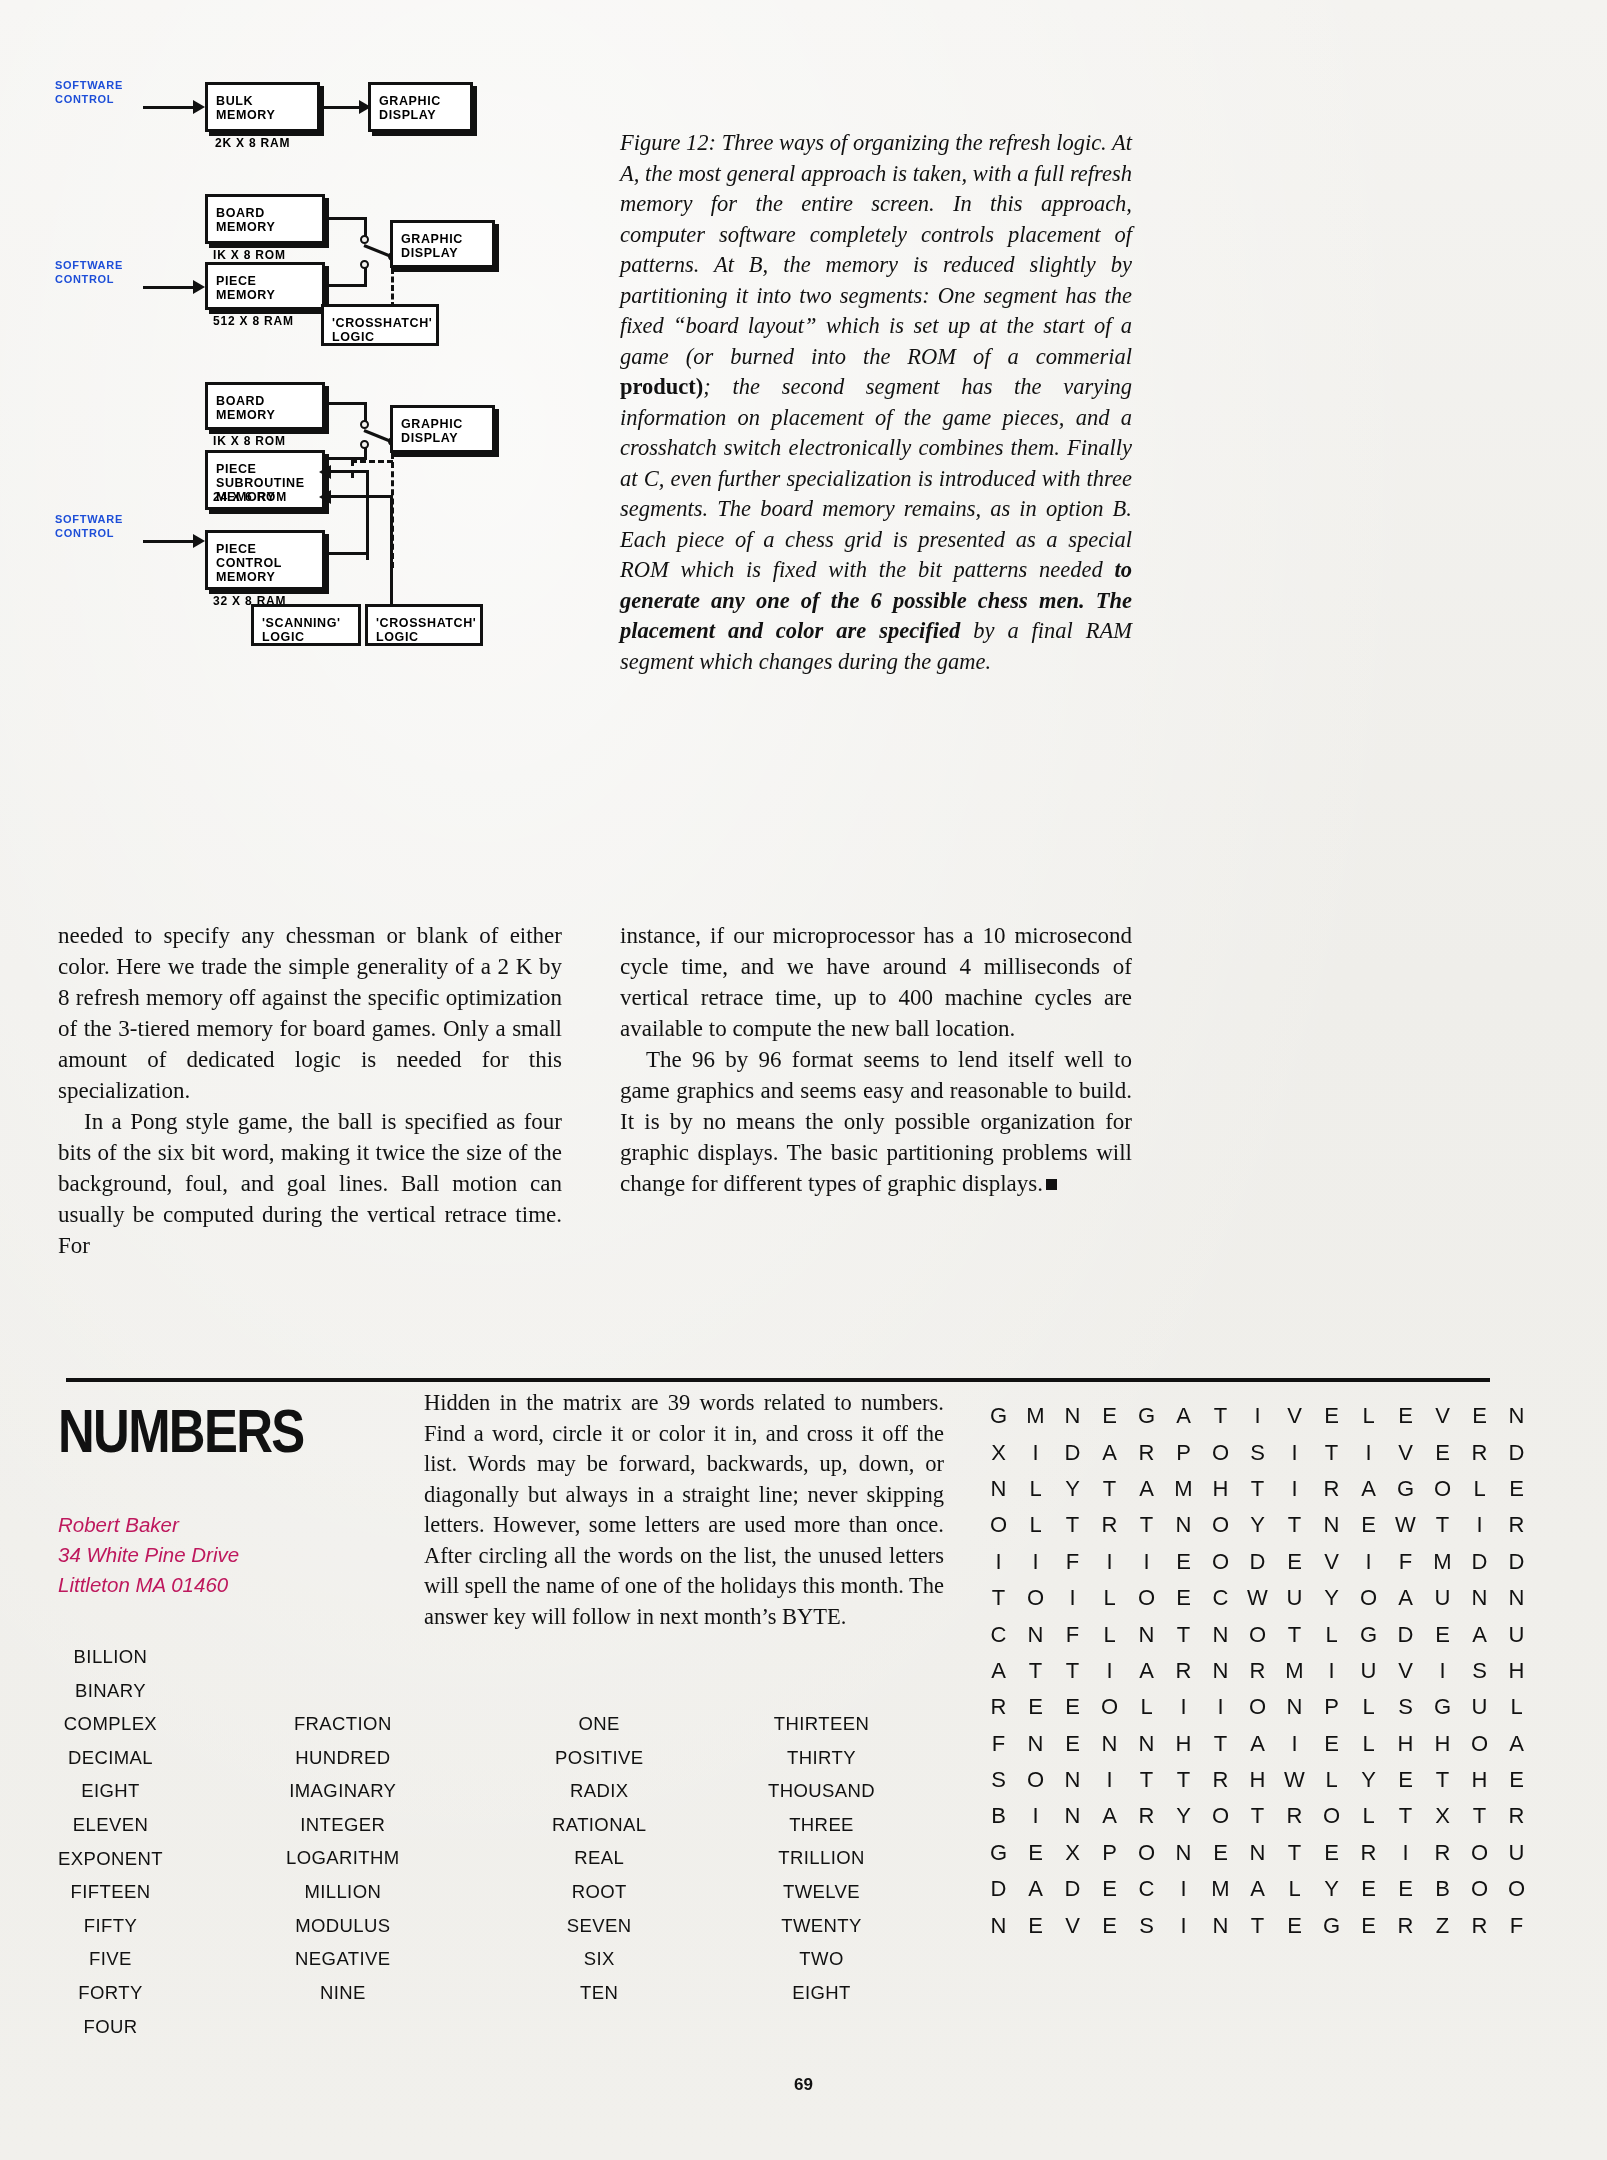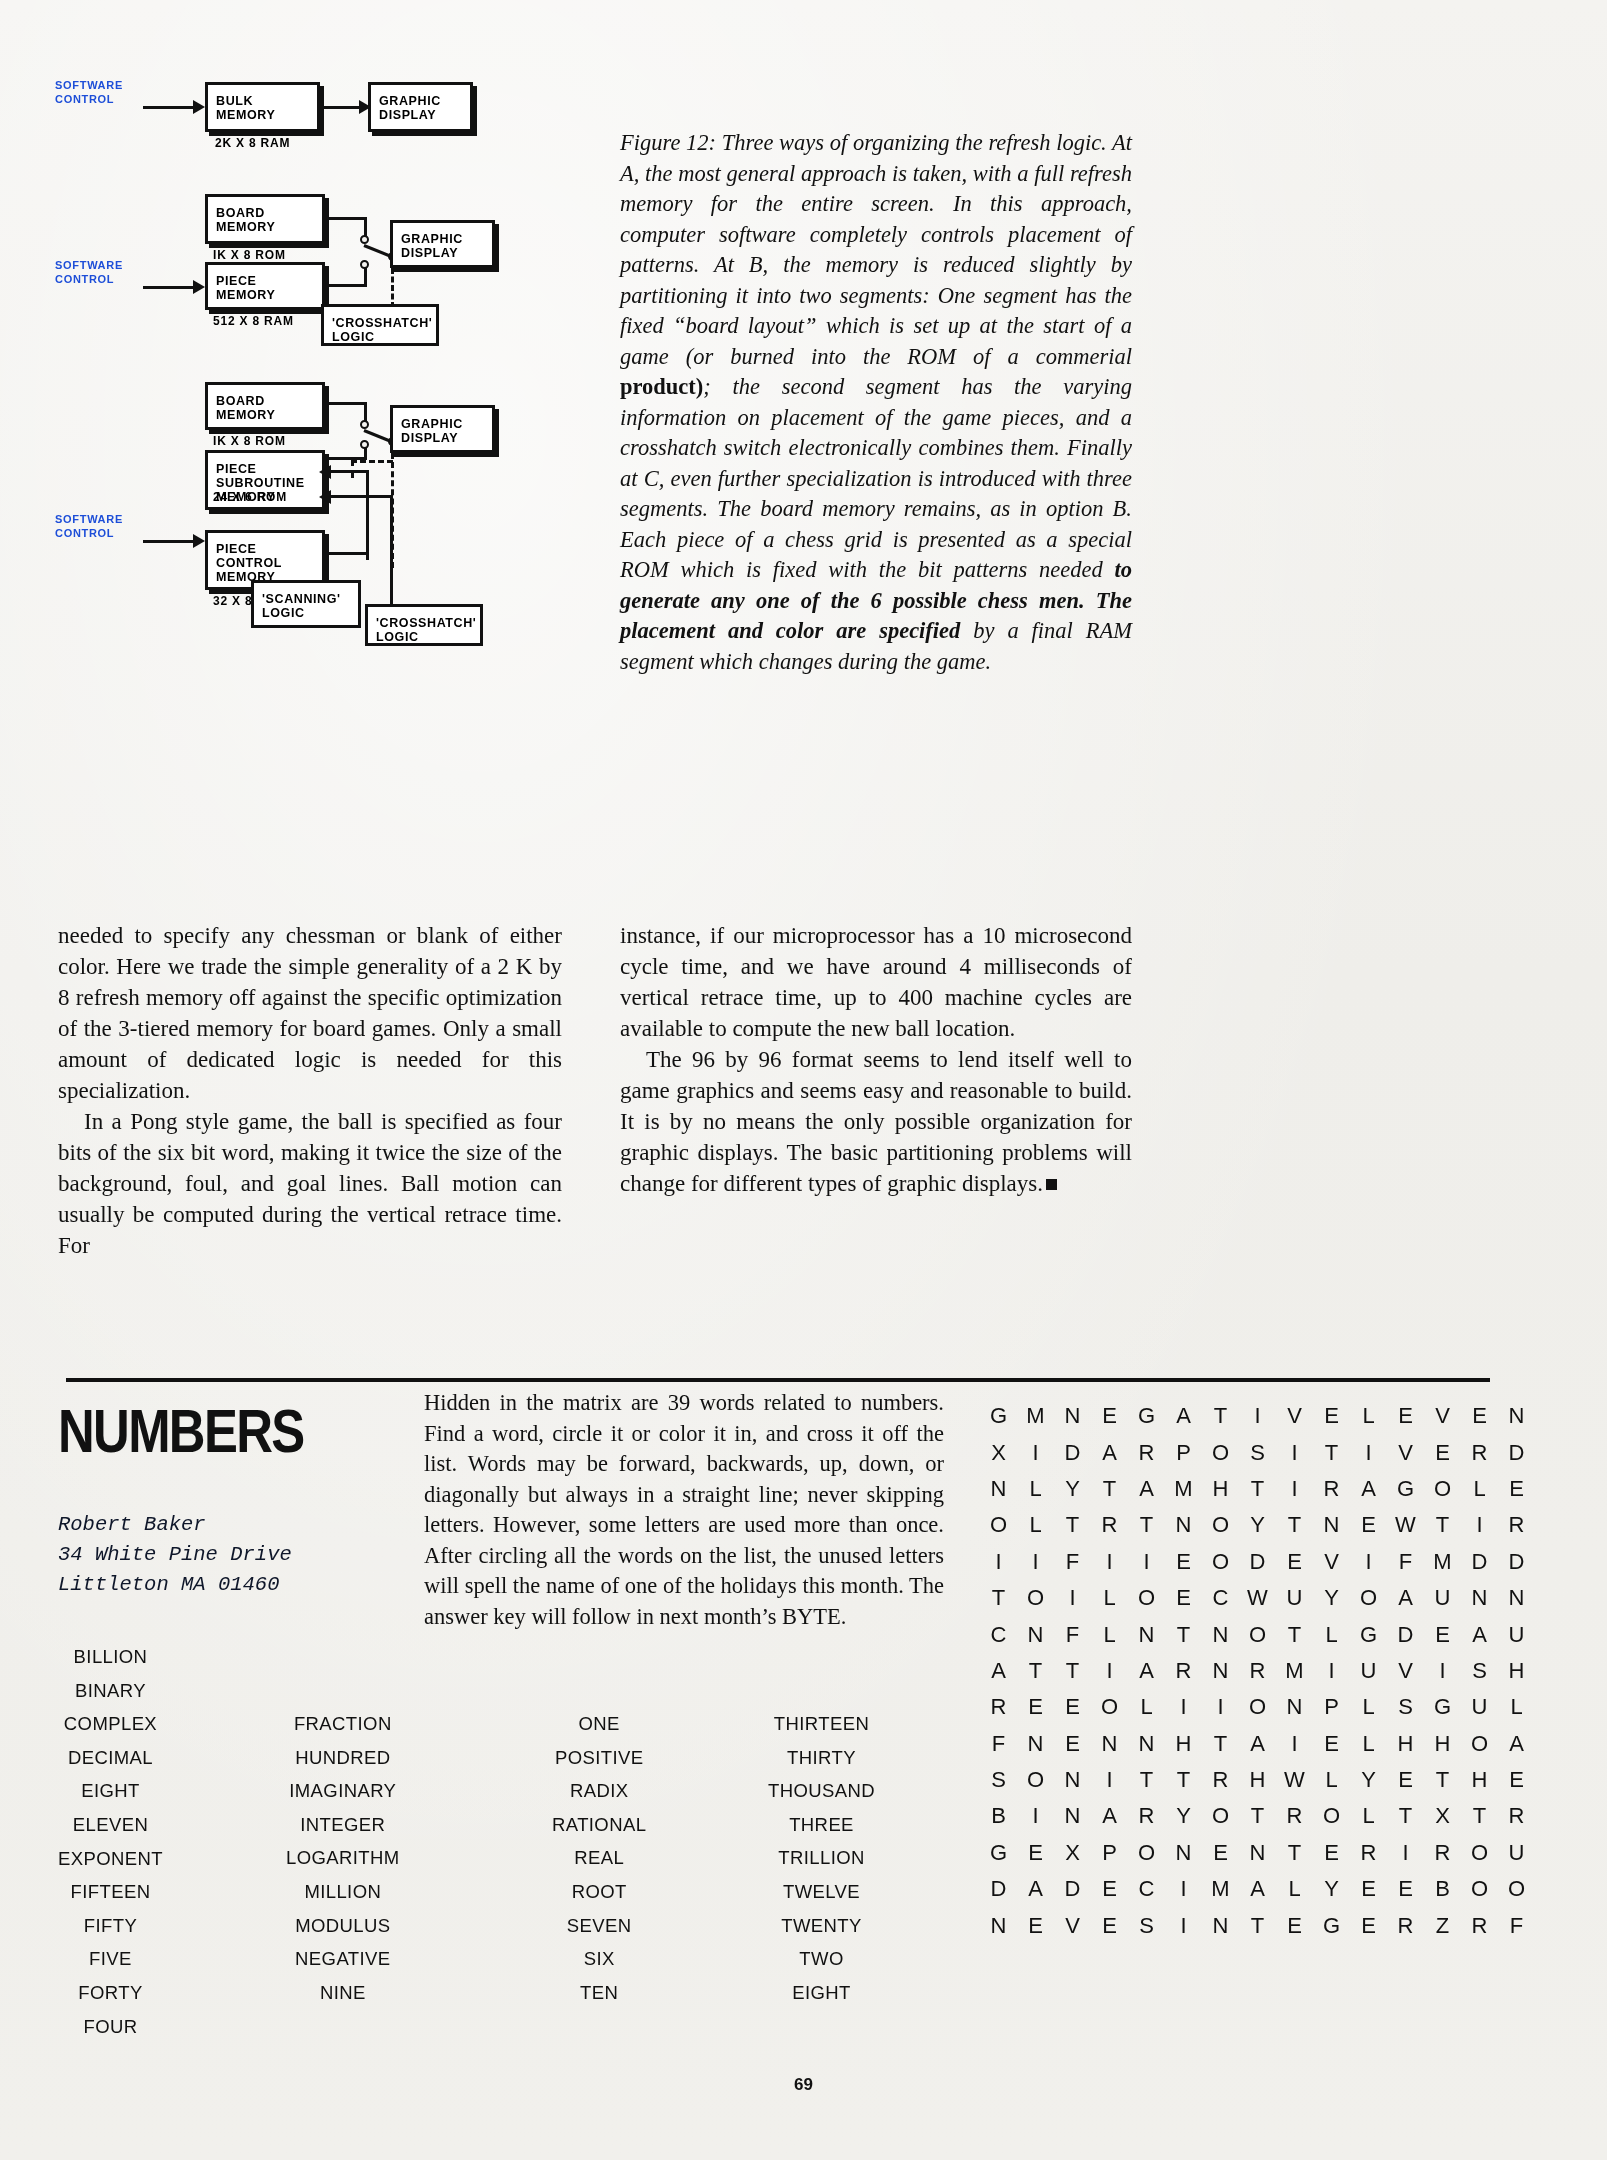--- a/index.html
+++ b/index.html
@@ -97,22 +97,22 @@
 
   .numbers-title{
     position:absolute; left:58px; top:1395px;
     font-family:"Liberation Sans", sans-serif;
     font-weight:700; font-size:62px; letter-spacing:-2px;
     transform:scaleX(.82); transform-origin:left top;
     color:#111;
   }
   .byline{
     position:absolute; left:58px; top:1510px;
-    font-family:Liberation Mono, monospace; font-style:italic;
-    font-size:20.5px; line-height:30px; color:#0f172a;
+    font-family:Liberation Sans, sans-serif; font-style:italic;
+    font-size:20.5px; line-height:30px; color:#be185d;
   }
   .puzzle-intro{
     position:absolute; left:424px; top:1388px; width:520px;
     font-family:"Liberation Serif", serif; font-size:22.5px;
     line-height:30.5px; text-align:justify; color:#111;
   }
 
   .wordlists{ position:absolute; left:58px; top:1640px; width:880px;
     font-family:"Liberation Sans", sans-serif; font-size:18.5px;
     letter-spacing:.4px; color:#111; }
@@ -250,21 +250,21 @@
     <div class="dln" style="left:336px; top:391px; height:115px;"></div>
 
     <div class="arrow left" style="left:264px; top:403px;"></div>
     <div class="ln lnh" style="left:276px; top:408px; width:38px;"></div>
     <div class="ln lnv" style="left:311px; top:408px; height:90px;"></div>
     <div class="arrow left" style="left:264px; top:428px;"></div>
     <div class="ln lnh" style="left:276px; top:433px; width:62px;"></div>
     <div class="ln lnv" style="left:335px; top:433px; height:110px;"></div>
     <div class="ln lnh" style="left:270px; top:490px; width:44px;"></div>
 
-    <div class="blk plain" style="left:196px; top:518px; width:110px; height:48px;">
+    <div class="blk plain" style="left:196px; top:542px; width:110px; height:42px;">
       <div>'SCANNING'</div>
       <div>LOGIC</div>
     </div>
     <div class="blk plain" style="left:310px; top:542px; width:118px; height:42px;">
       <div>'CROSSHATCH'</div>
       <div>LOGIC</div>
     </div>
   </div>
 
   <div class="caption">

